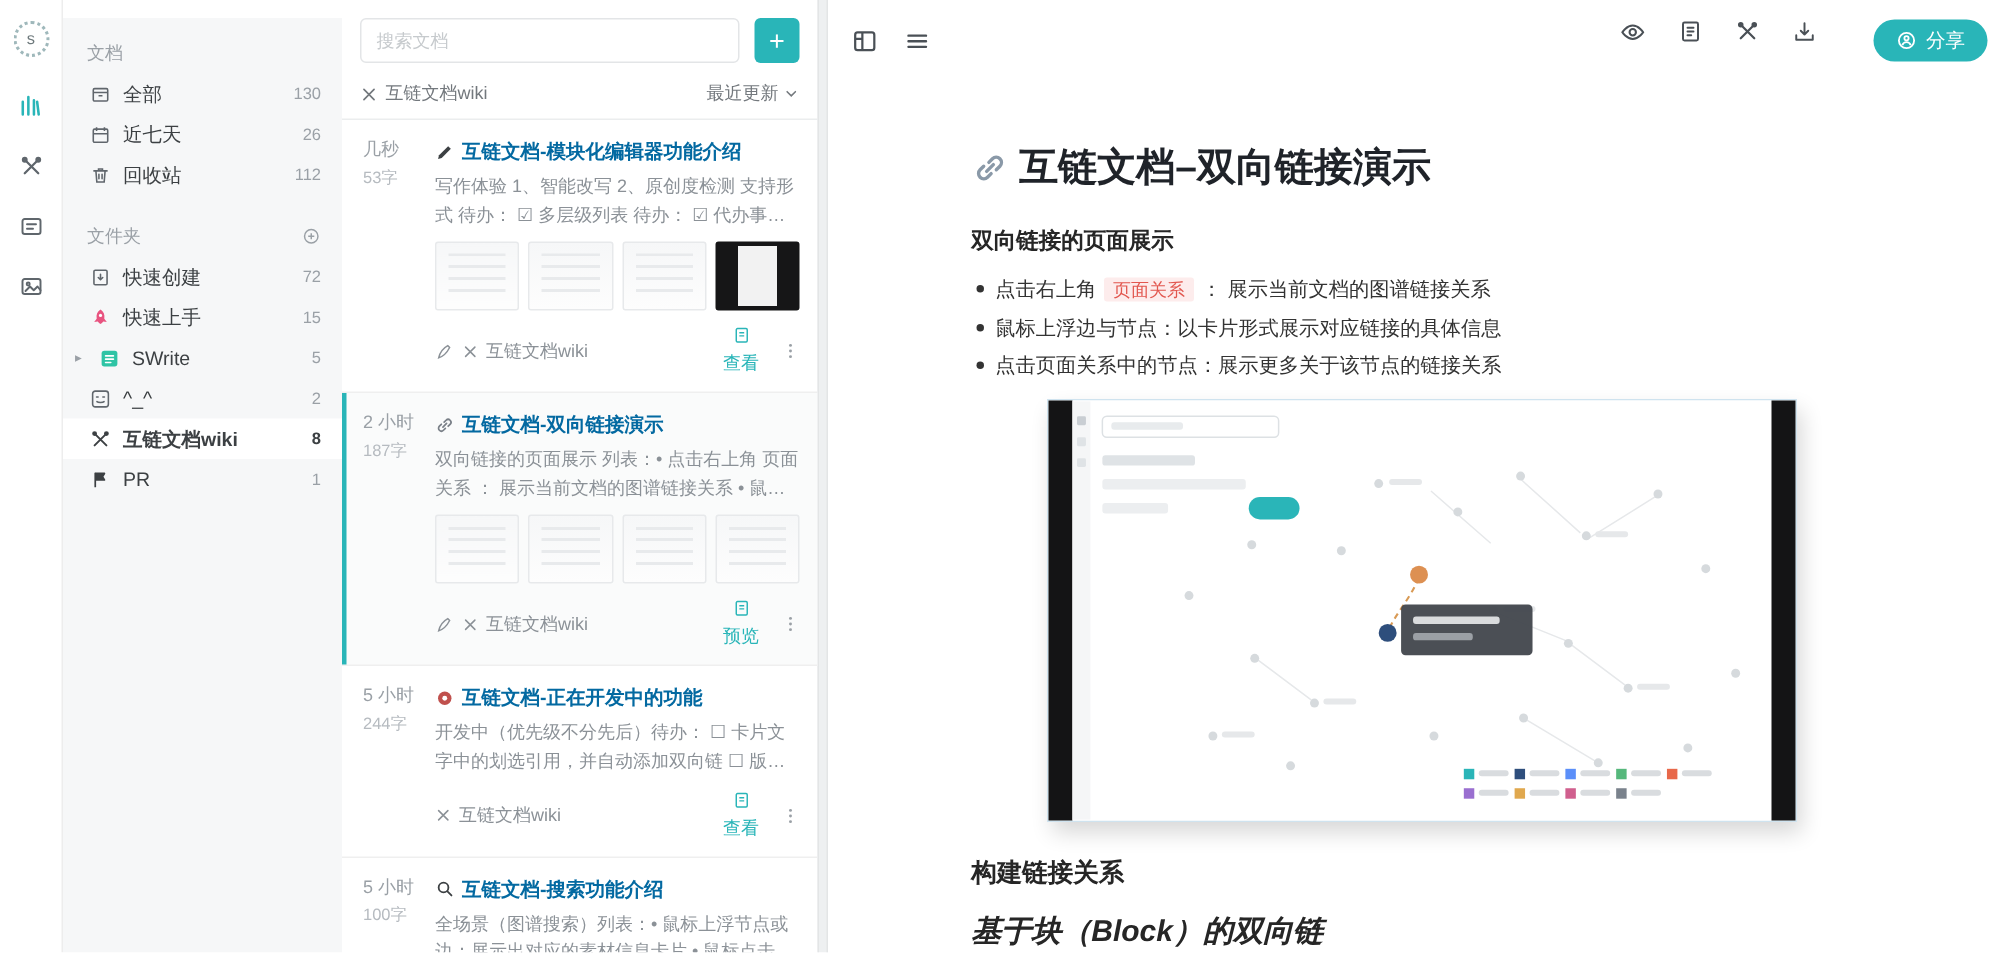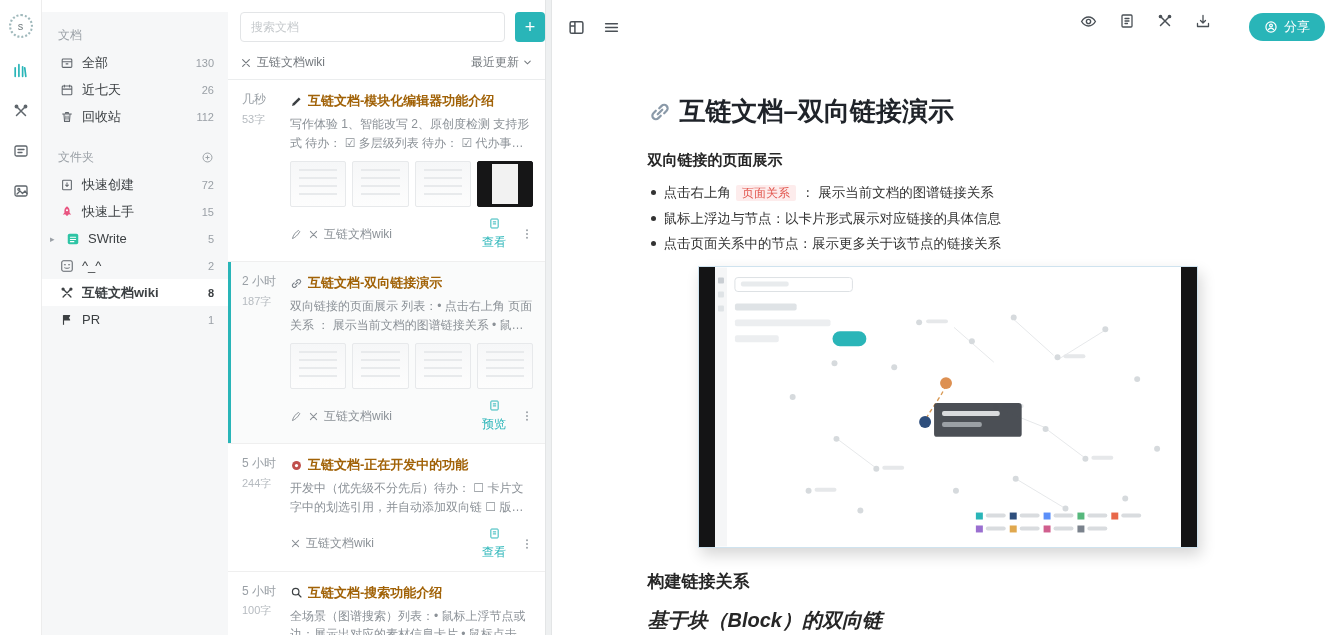--- a/index.html
+++ b/index.html
@@ -22,40 +22,40 @@
   .side-item { height:27px; display:flex; align-items:center; gap:8px;
     padding:0 14px 0 18px; font-size:13px; color:#3c4043; cursor:pointer; }
   .side-item .count { margin-left:auto; font-size:11px; color:#9aa0a6; }
   .side-item.selected { background:#ffffff; font-weight:bold; }
   .side-item.selected .count { color:#3c4043; font-weight:bold; }
   .caret { width:8px; margin-left:-10px; color:#9aa0a6; font-size:9px; }
   .side-gap { height:14px; }
 
   
   .doclist { width:317px; flex:none; background:#fff; display:flex; flex-direction:column; }
-  .search-row { display:flex; gap:10px; padding:12px 0 8px 12px; }
+  .search-row { display:flex; gap:10px; padding:12px 12px 8px 12px; }
   .search-input { flex:1; height:30px; border:1px solid #e3e5e7; border-radius:4px;
     padding:0 10px; font-size:12px; color:#333; outline:none; }
   .search-input::placeholder { color:#c6cacd; }
   .add-btn { width:30px; height:30px; flex:none; background:var(--accent); color:#fff;
     border:none; border-radius:4px; font-size:18px; line-height:1; cursor:pointer; }
   .filter-row { display:flex; align-items:center; gap:5px; padding:4px 12px 8px 12px;
     font-size:12px; color:#73787d; border-bottom:1px solid #ebedee; }
   .sort { margin-left:auto; display:flex; align-items:center; gap:3px; cursor:pointer; }
   .cards { flex:1; overflow:hidden; }
   .card { position:relative; display:flex; gap:10px; padding:12px 12px 10px 14px;
     border-bottom:1px solid #efefef; cursor:pointer; }
   .card.active { background:#fafbfb; }
   .card.active::before { content:""; position:absolute; left:0; top:0; bottom:0;
     width:3px; background:var(--accent); }
   .card-meta { width:38px; flex:none; font-size:12px; color:#9aa0a6; line-height:1.3; }
   .card-meta .words { font-size:11px; color:#b6bbc0; margin-top:4px; }
   .card-body { flex:1; min-width:0; }
   .card-title { display:flex; align-items:center; gap:5px; font-size:13px; font-weight:bold;
-    color:#a16207; white-space:nowrap; overflow:hidden; }
+    color:#0369a1; white-space:nowrap; overflow:hidden; }
   .card-excerpt { margin-top:5px; font-size:12px; color:#8b9197; line-height:1.55;
     display:-webkit-box; -webkit-line-clamp:2; -webkit-box-orient:vertical; overflow:hidden; }
   .thumbs { display:flex; gap:6px; margin-top:9px; }
   .thumb { flex:1; height:46px; border:1px solid #e7e9eb; border-radius:2px;
     background:linear-gradient(#f6f7f8,#fdfdfd); position:relative; overflow:hidden; cursor:pointer; }
   .thumb::after { content:""; position:absolute; top:7px; bottom:7px; left:8px; right:8px;
     background:repeating-linear-gradient(#e8eaec 0 2px, transparent 2px 8px); }
   .thumb.dark { background:#161617; border-color:#161617; }
   .thumb.dark::after { top:2px; bottom:2px; left:14px; right:14px; background:#f2f2f2; }
   .card-footer { display:flex; align-items:center; gap:5px; margin-top:10px;

